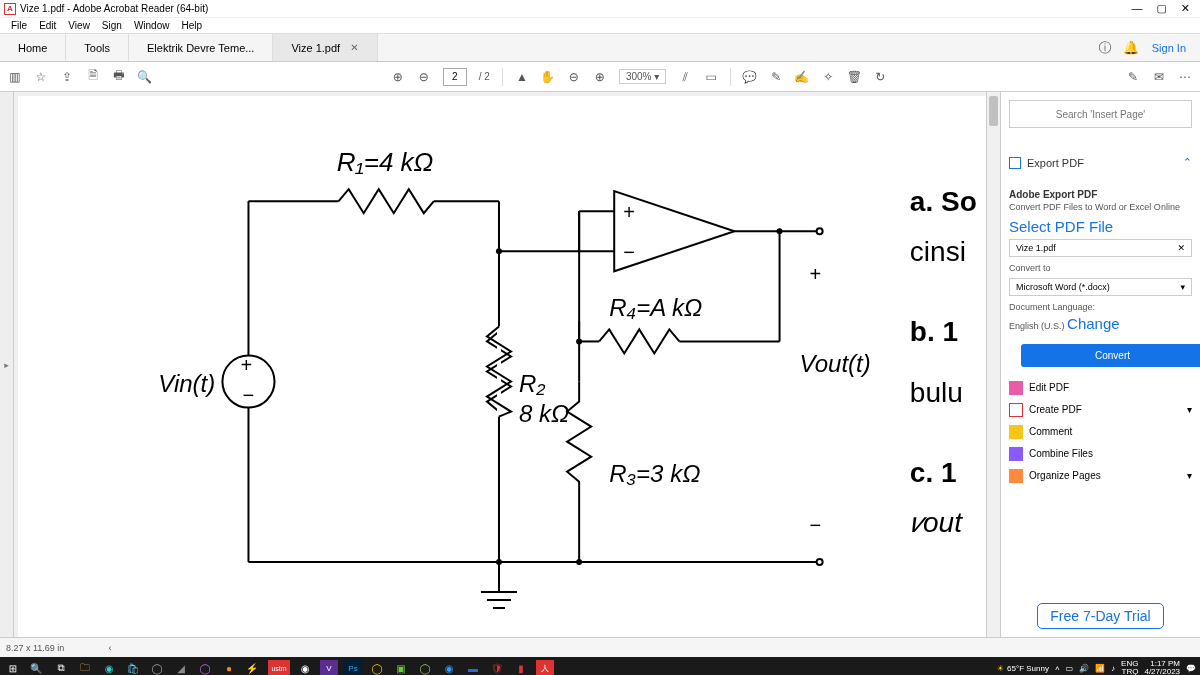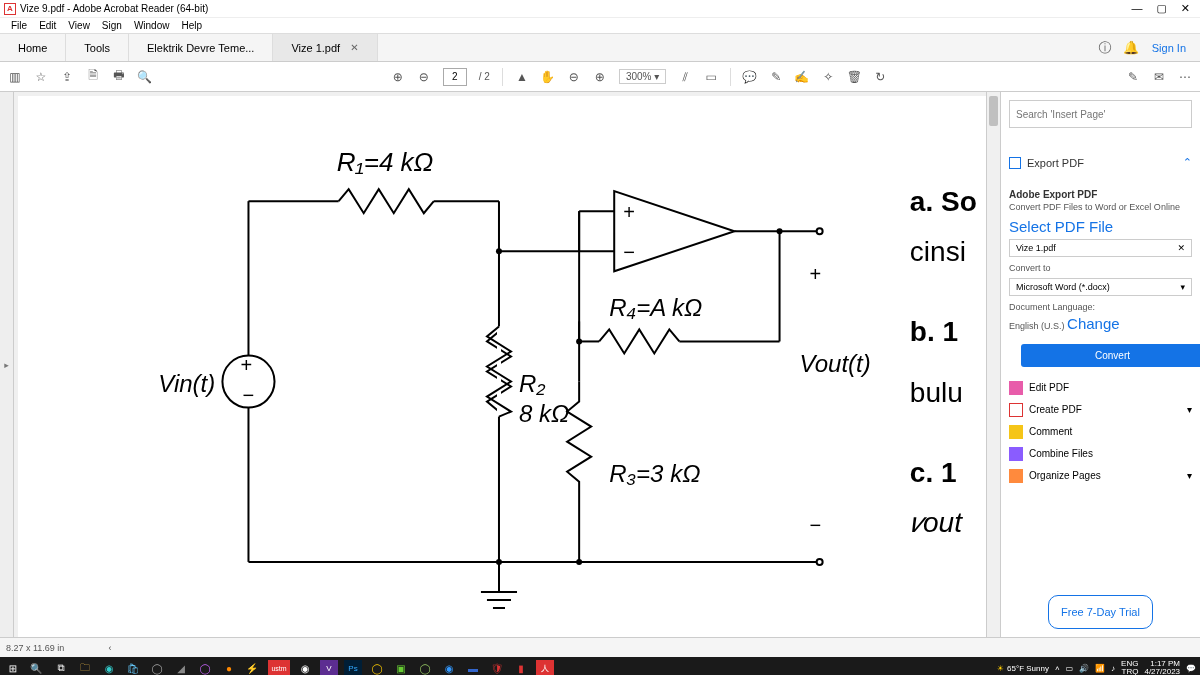--- a/index.html
+++ b/index.html
@@ -37,55 +37,55 @@
 
 .main { display: flex; height: calc(675px - 18px - 16px - 28px - 30px - 16px - 22px); }
 .left-gutter { width: 14px; background: #eee; border-right: 1px solid #ccc; display:flex; align-items:center; justify-content:center; font-size:9px; color:#777;}
 .doc-area { flex: 1; background: #f0f0f0; position: relative; overflow: hidden; }
 .doc-page { position: absolute; left: 4px; top: 4px; right: 0; bottom: 0; background: #fff; }
 .scroll-v { position:absolute; right:0; top:0; bottom:0; width:14px; background:#f0f0f0; border-left:1px solid #ccc;}
 .scroll-v .thumb { position:absolute; top:4px; left:2px; right:2px; height:30px; background:#c0c0c0; border-radius:2px;}
 
 
 .rightpanel { width: 200px; background: #fff; border-left: 1px solid #ccc; padding: 8px; font-size: 10px; overflow: hidden; position:relative;}
-.rightpanel .search { width: 100%; height: 22px; border: 1px solid #ccc; color: #999; font-size: 10px; padding: 13px 6px; margin-bottom: 8px; }
+.rightpanel .search { width: 100%; height: 22px; border: 1px solid #ccc; color: #999; font-size: 10px; padding: 13px 6px; margin-bottom: 8px; text-align: center; }
 .rp-head { display:flex; align-items:center; font-size:11px; font-weight:500; color:#333; margin:20px 0; }
 .rp-head .sq { width:12px; height:12px; margin-right:6px; }
 .rp-sub { font-size:10px; color:#333; margin:4px 0 2px; font-weight:600;}
 .rp-txt { font-size:9px; color:#555; line-height:1.3; margin-bottom:4px;}
 .rp-link { color:#1473e6; font-size:15px; }
 .rp-file { border:1px solid #ccc; padding:3px 6px; display:flex; justify-content:space-between; align-items:center; margin:4px 0 6px; font-size:9px;}
 .rp-select { border:1px solid #ccc; padding:3px 6px; display:flex; justify-content:space-between; font-size:9px; margin-bottom:6px;}
 .rp-btn { background:#1473e6; color:#fff; border:none; width:100%; padding:6px 0; font-size:10px; border-radius:3px; margin:6px 12px 10px;}
 .rp-tool { display:flex; align-items:center; font-size:10px; padding:4px 0; gap:6px;}
 .rp-tool .ico { width:14px; height:14px; display:inline-block;}
 .rp-foot { position:absolute; bottom:8px; left:8px; right:8px; text-align:center;}
 .rp-foot .msg { font-size:9px; color:#333; font-weight:600; line-height:1.3; margin-bottom:6px;}
-.rp-foot .trial { border:1px solid #1473e6; color:#1473e6; background:#fff; padding:10px 12px; font-size:11px; border-radius:10px;}
+.rp-foot .trial { border:1px solid #1473e6; color:#1473e6; background:#fff; padding:4px 12px; font-size:14px; border-radius:5px;}
 .rp-collapse { position:absolute; left:-10px; top:270px; width:10px; height:24px; background:#eee; border:1px solid #ccc; font-size:8px; display:flex; align-items:center; justify-content:center;}
 
 
 .statusbar { height: 20px; background: #f5f5f5; border-top: 1px solid #ccc; display:flex; align-items:center; font-size:9px; color:#555; padding:0 6px;gap:36px;}
 
 
 .taskbar { height: 22px; background: #1a1a1a; display: flex; align-items: center; padding: 0 4px; gap: 6px; }
 .taskbar .tb-item { width: 18px; height: 16px; display:flex; align-items:center; justify-content:center; font-size:10px; color:#fff;}
 .taskbar .tray { margin-left:auto; display:flex; align-items:center; gap:6px; color:#fff; font-size:8px;}
 .taskbar .weather { display:flex; align-items:center; gap:3px;}
 .taskbar .clock { text-align:right; line-height:1;}
 
 
 .circuit-label { font-family: "Times New Roman", serif; }
 </style>
 </head>
 <body>
 
 <div class="titlebar">
   <div class="app-icon">A</div>
-  <span>Vize 9.pdf - Adobe Acrobat Reader (64-bit)</span>
+  <span>Vize 1.pdf - Adobe Acrobat Reader (64-bit)</span>
   <div class="win-controls">
     <span>—</span>
     <span>▢</span>
     <span>✕</span>
   </div>
 </div>
 
 <div class="menubar">
   <span>File</span>
   <span>Edit</span>

